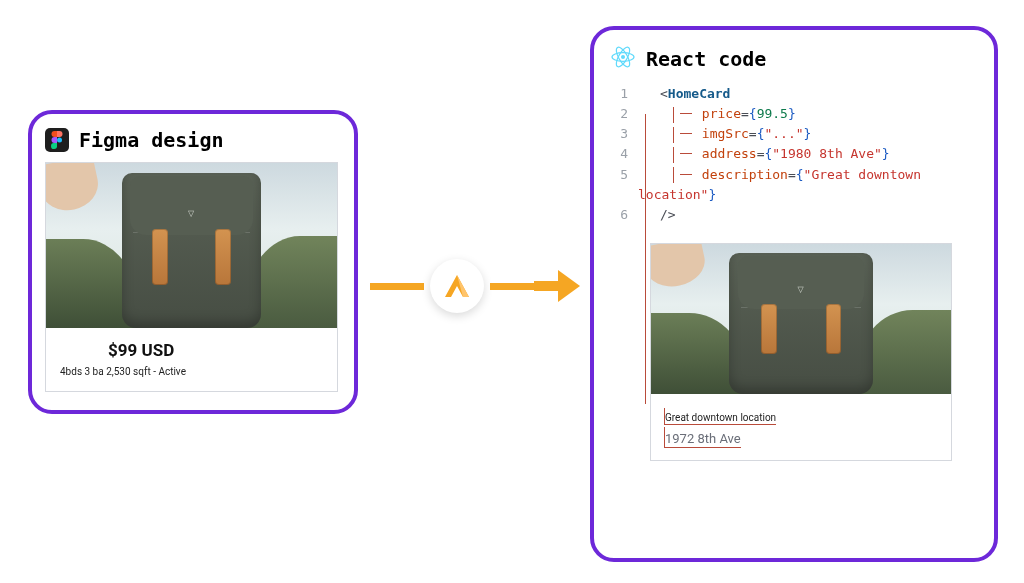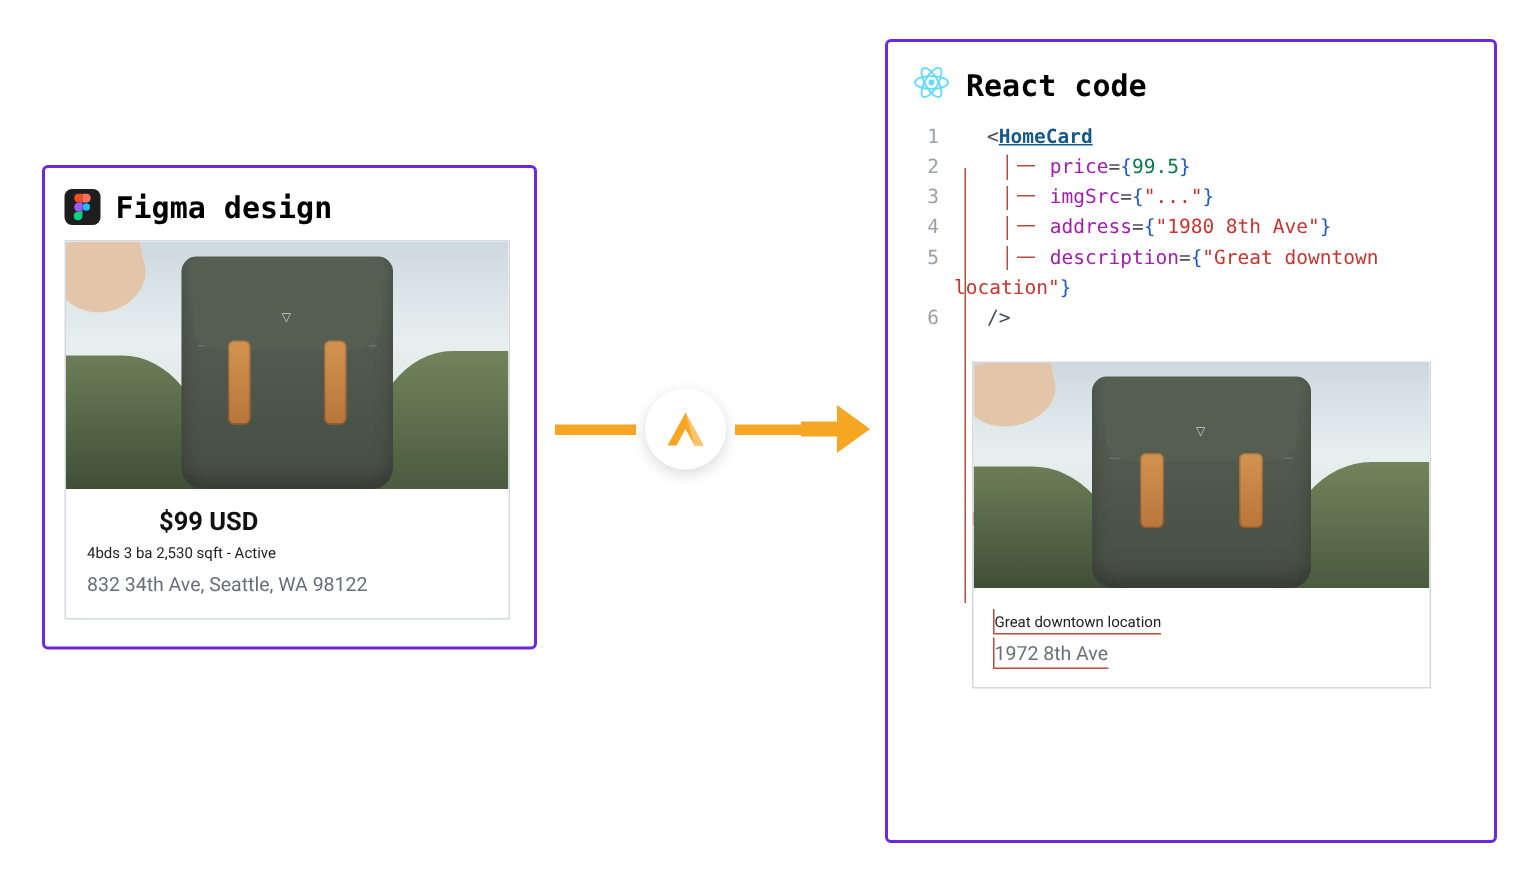--- a/index.html
+++ b/index.html
@@ -6,22 +6,22 @@
   body {
     font-family: -apple-system, BlinkMacSystemFont, "Segoe UI", Roboto, sans-serif;
     background: #fff;
     width: 1024px;
     height: 583px;
     position: relative;
     overflow: hidden;
   }
   .panel {
     position: absolute;
-    border: 2px solid #6d28d9;
-    border-radius: 4px;
+    border: 4px solid #6d28d9;
+    border-radius: 24px;
     background: #fff;
     padding: 14px 16px 18px;
   }
   .panel-left { left: 28px; top: 110px; width: 330px; padding-left: 13px; }
   .panel-right { left: 590px; top: 26px; width: 408px; height: 536px; }
 
   .panel-header { display: flex; align-items: center; gap: 10px; margin-bottom: 10px; }
   .panel-title {
     font-family: ui-monospace, "SF Mono", Menlo, Consolas, monospace;
     font-weight: 700;
@@ -56,22 +56,22 @@
   
   .code {
     font-family: ui-monospace, "SF Mono", Menlo, Consolas, monospace;
     font-size: 13px;
     line-height: 1.55;
     padding-left: 2px;
   }
   .code-row { display: flex; }
   .ln { width: 26px; color: #9aa0a8; text-align: right; padding-right: 10px; flex: 0 0 26px; user-select: none; }
   .tok-punc   { color: #4a4d55; }
-  .tok-comp   { color: #155a8a; font-weight: 600; text-decoration: underline; }
-  .tok-attr   { color: #a21caf; }
+  .tok-comp   { color: #155a8a; font-weight: 600; }
+  .tok-attr   { color: #c2410c; }
   .tok-brace  { color: #1b5ac2; }
   .tok-num    { color: #0d7a4c; }
   .tok-str    { color: #c6352e; }
   .guide { display: inline-block; width: 14px; border-right: 1px solid #b94b3a; height: 1.25em; vertical-align: middle; margin-right: 6px; }
   .indent { display: inline-block; width: 22px; }
   .dash { display: inline-block; width: 12px; border-top: 1px solid #b94b3a; vertical-align: middle; margin-right: 2px; position: relative; top: -1px; }
 
   
   .sky   { position: absolute; inset: 0; background: linear-gradient(#cdd9df,#e7efef 40%,#d9e4dc); }
   .hills-l { position: absolute; left: 0; top: 46%; width: 32%; height: 54%; background: linear-gradient(#6b7e57,#3f4f37); border-top-right-radius: 60% 80%; }
@@ -120,21 +120,20 @@
       <div class="pack">
           <div class="flap"></div>
           <div class="strap l"></div>
           <div class="strap r"></div>
           <span class="logo-dot">▽</span>
         </div>
     </div>
     <div class="card-body">
       <div class="card-price">$99 USD</div>
       <div class="card-desc">4bds 3 ba 2,530 sqft - Active</div>
-      <div class="card-addr">832 34th Ave, Seattle, WA 98122</div>
     </div>
   </div>
 </div>
 
 <div class="arrow-group">
   <div class="arrow-line" style="flex:0 0 54px"></div>
   <div class="amp-badge">
     <svg class="amp-svg" viewBox="0 0 28 24">
       <path d="M14 1 L26 23 H20 L14 12 L8 23 H2 Z" fill="#f6a623"></path>
       <path d="M14 1 L20 23 H26 Z" fill="#ffc46b"></path>

